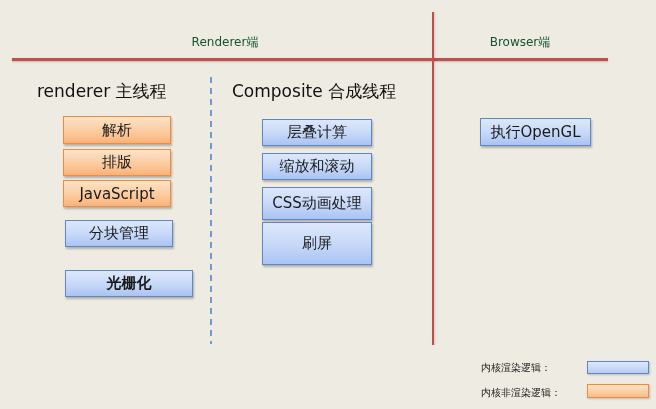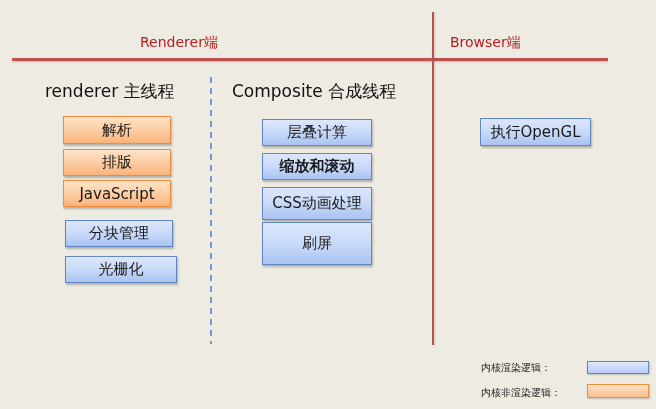--- a/index.html
+++ b/index.html
@@ -18,21 +18,21 @@
     .vline {
       left: 432px; top: 12px; width: 2px; height: 333px;
       background: #c0504d;
       box-shadow: 1px 0 2px rgba(0,0,0,0.15);
     }
     .dashline {
       left: 210px; top: 77px; width: 2px; height: 267px;
       background: repeating-linear-gradient(to bottom, #6f9ad6 0 6px, transparent 6px 11px);
     }
     .section-title {
-      font-size: 14px; color: #b91c1c; text-align: left; white-space: nowrap;
+      font-size: 12px; color: #14532d; text-align: center; white-space: nowrap;
     }
     .thread-title {
       font-size: 17px; color: #111; white-space: nowrap;
     }
     .box {
       box-sizing: border-box;
       display: flex; align-items: center; justify-content: center;
       font-size: 15px; color: #1a1a1a; white-space: nowrap;
       box-shadow: 1px 2px 2px rgba(0,0,0,0.25);
       margin-left: 8px;
@@ -59,31 +59,31 @@
 </head>
 <body>
 
 <div class="abs hline"></div>
 <div class="abs vline"></div>
 <div class="abs dashline"></div>
 
 <div class="abs section-title" style="left:140px; top:34px; width:170px;">Renderer端</div>
 <div class="abs section-title" style="left:450px; top:34px; width:140px;">Browser端</div>
 
-<div class="abs thread-title" style="left:45px; top:80px;">renderer 主线程</div>
+<div class="abs thread-title" style="left:37px; top:80px;">renderer 主线程</div>
 <div class="abs thread-title" style="left:232px; top:80px;">Composite 合成线程</div>
 
 <div class="abs box orange" style="left:55px; top:116px; width:108px; height:28px;">解析</div>
 <div class="abs box orange" style="left:55px; top:149px; width:108px; height:27px;">排版</div>
 <div class="abs box orange" style="left:55px; top:180px; width:108px; height:27px;text-align:center;">JavaScript</div>
 <div class="abs box blue" style="left:57px; top:220px; width:108px; height:27px;">分块管理</div>
-<div class="abs box blue" style="left:57px; top:256px; width:112px; height:27px;">光栅化</div>
+<div class="abs box blue" style="left:57px; top:270px; width:128px; height:27px;font-weight:bold;">光栅化</div>
 
 <div class="abs box blue" style="left:254px; top:119px; width:110px; height:27px;">层叠计算</div>
-<div class="abs box blue" style="left:254px; top:153px; width:110px; height:27px;font-weight:bold;">缩放和滚动</div>
+<div class="abs box blue" style="left:254px; top:153px; width:110px; height:27px;">缩放和滚动</div>
 <div class="abs box blue" style="left:254px; top:187px; width:110px; height:33px;">CSS动画处理</div>
 <div class="abs box blue" style="left:254px; top:222px; width:110px; height:43px;">刷屏</div>
 
 <div class="abs box blue" style="left:472px; top:118px; width:111px; height:28px;">执行OpenGL</div>
 
 <div class="abs legend-label" style="left:481px; top:361px;">内核渲染逻辑：</div>
 <div class="abs swatch blue" style="left:587px; top:361px; width:62px; height:13px;"></div>
 <div class="abs legend-label" style="left:481px; top:386px;">内核非渲染逻辑：</div>
 <div class="abs swatch orange" style="left:587px; top:384px; width:62px; height:14px;"></div>
 

